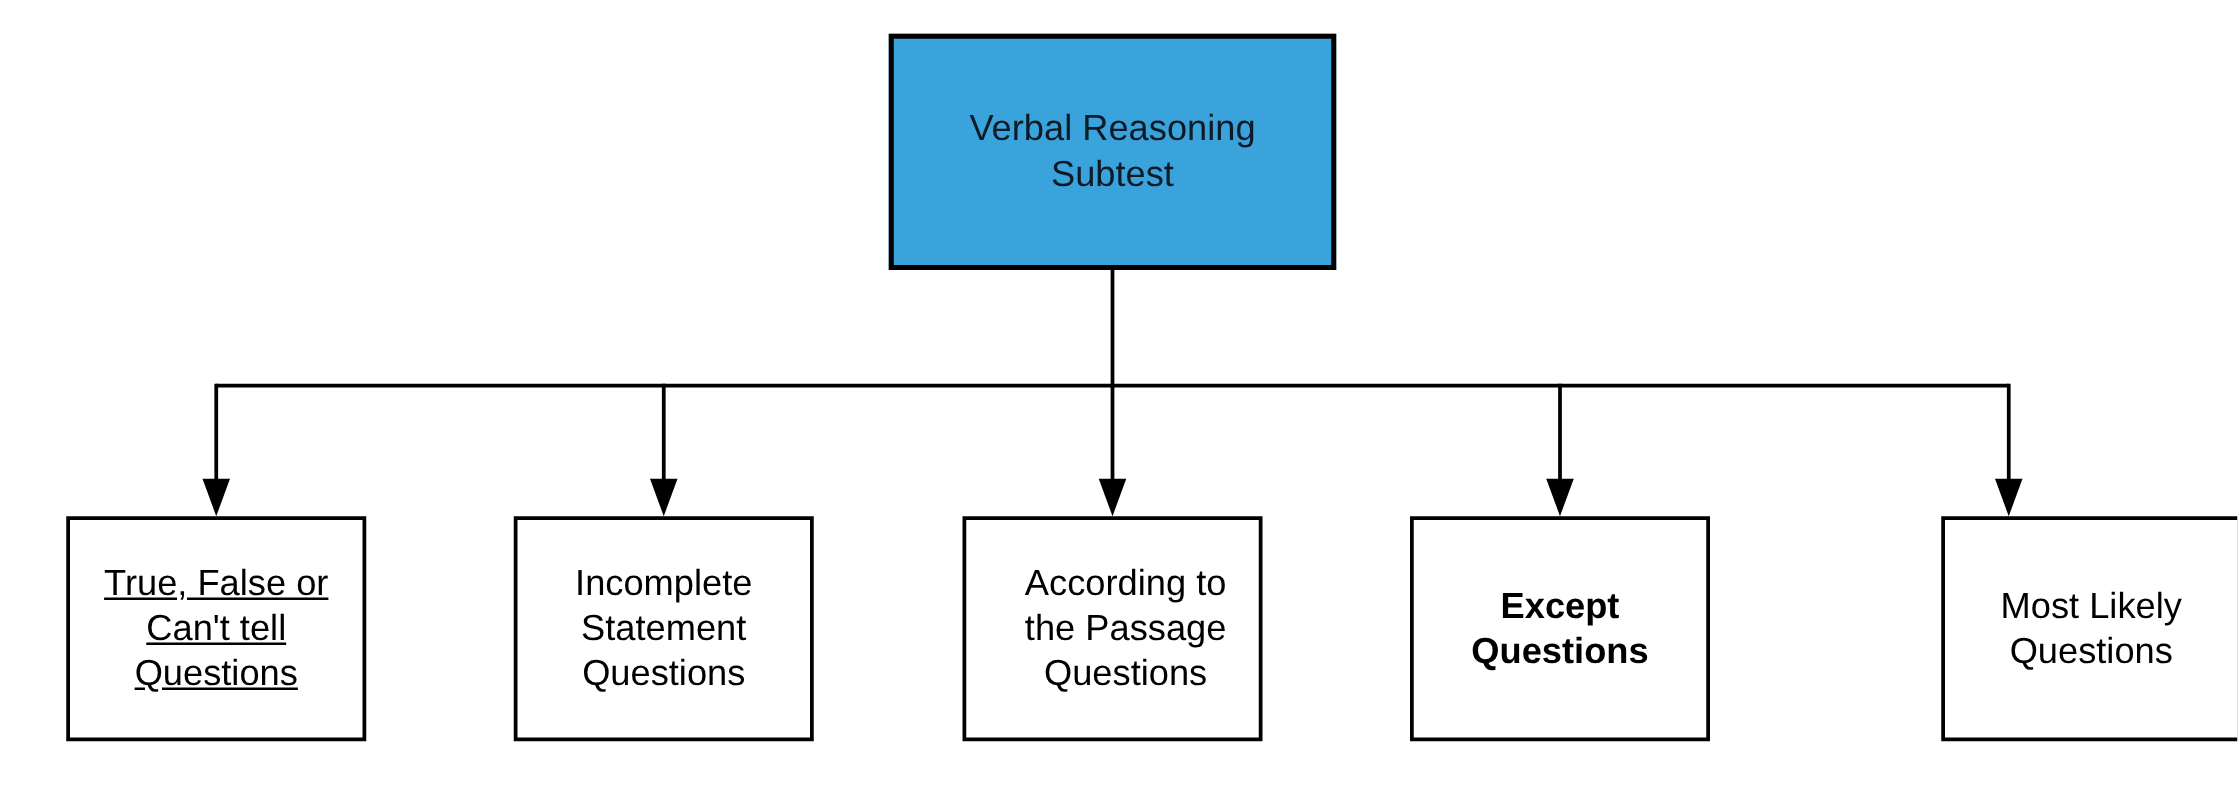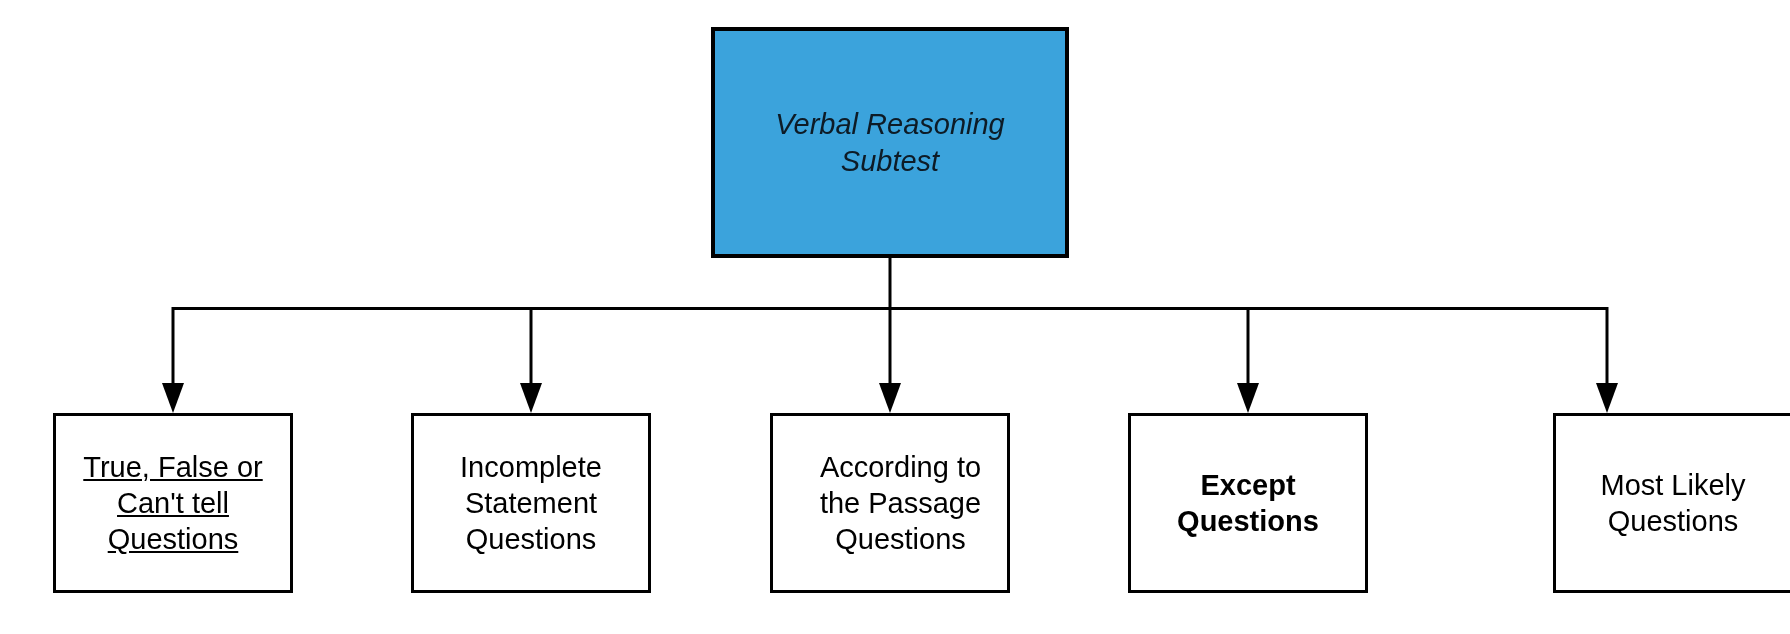--- a/index.html
+++ b/index.html
@@ -40,25 +40,24 @@
     text-align: center;
   }
   .node-label {
     white-space: pre-line;
     font-size: 29px;
     line-height: 1.25;
     padding: 0 8px;
   }
   .node.root {
     left: 711px; top: 27px;
-    width: 358px; height: 231px;
+    width: 358px; height: 189px;
     background: var(--root-fill);
     border: 4px solid var(--root-border);
     color: var(--root-text);
-    font-style: italic;
   }
   .node.child {
     top: 413px;
     width: 240px; height: 180px;
     background: var(--child-fill);
     border: 3px solid var(--child-border);
     color: var(--child-text);
   }
   .node.child.c0 { left: 53px; text-decoration: underline; }
   .node.child.c1 { left: 411px; }

